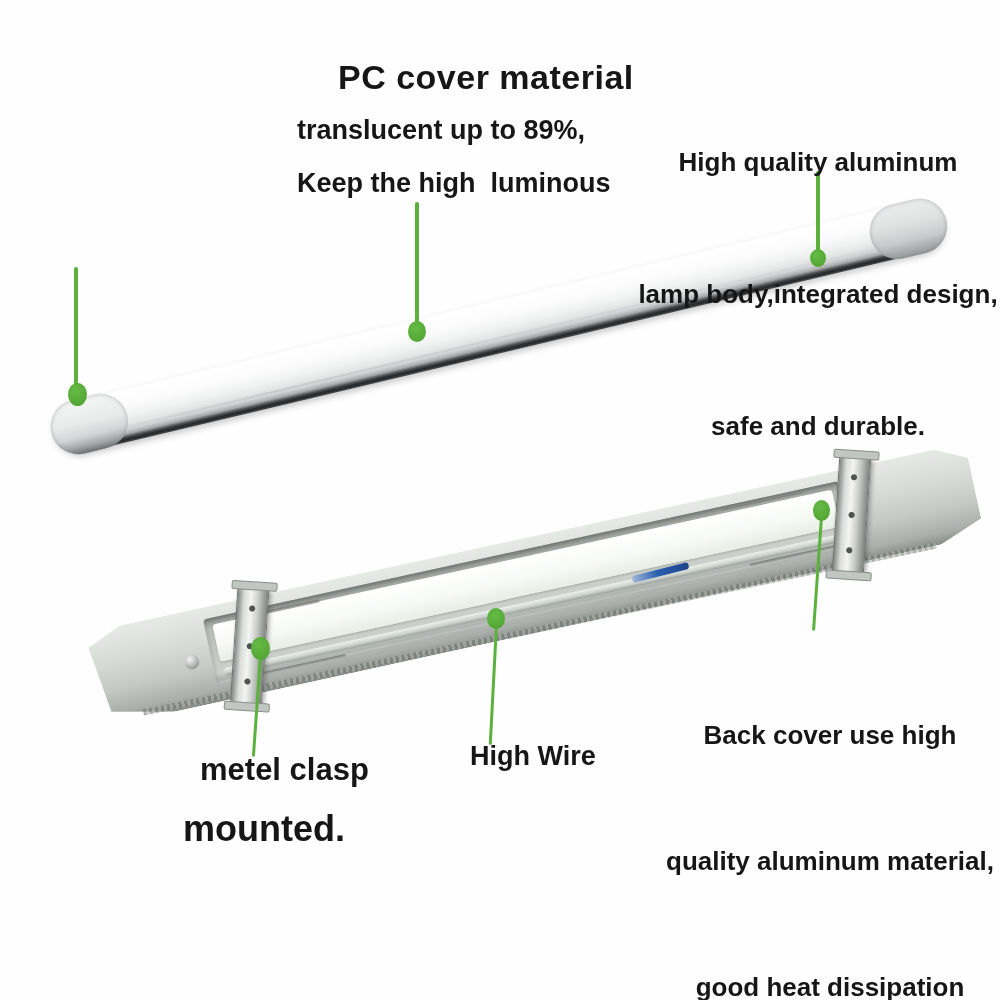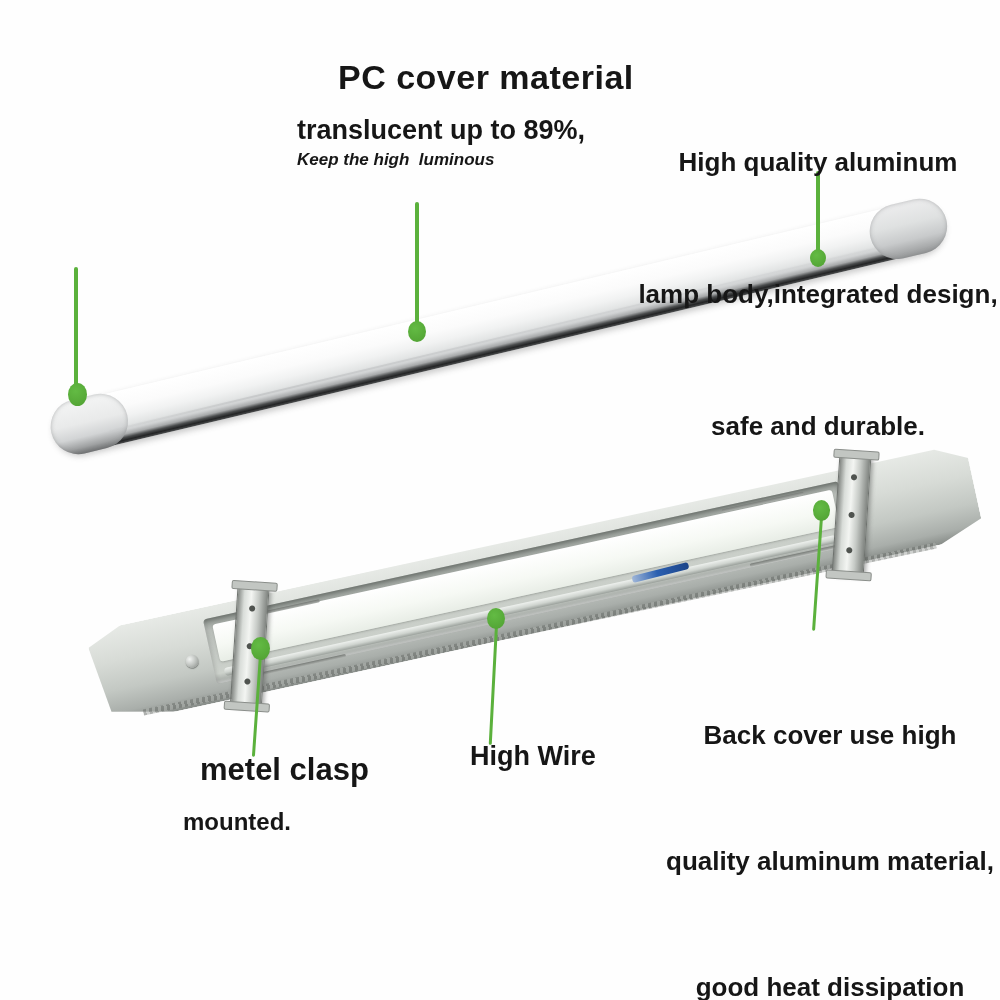--- a/index.html
+++ b/index.html
@@ -7,26 +7,26 @@
     position:relative;width:1000px;height:1000px;overflow:hidden;
     background:#fefefe;
     font-family:"Liberation Sans",sans-serif;
     color:#161616;
   }
   
   .ann{position:absolute;font-weight:bold;color:#161616;white-space:pre;}
   .pc-block{left:297px;top:58px;text-align:left;margin-left:41px;}
   .pc-title{font-size:34px;letter-spacing:.5px;}
   .pc-sub1{position:absolute;left:297px;top:115px;font-size:27px;}
-  .pc-sub2{position:absolute;left:297px;top:150px;font-size:17px;font-style:italic;}
+  .pc-sub2{position:absolute;left:297px;top:168px;font-size:27px;}
   .alu-block{left:630px;top:52px;width:376px;text-align:center;font-size:26px;line-height:44px;}
   .pcv-label{left:4px;top:219px;font-size:34px;letter-spacing:.5px;}
   .back-block{left:652px;top:630px;width:356px;text-align:center;font-size:26px;line-height:42px;}
   .clasp-title{left:200px;top:752px;font-size:31px;}
-  .clasp-sub{left:183px;top:808px;font-size:24px;}
+  .clasp-sub{left:183px;top:808px;font-size:36px;}
   .wire-label{left:470px;top:741px;font-size:27px;}
 
   
   .gline{position:absolute;width:4px;background:#5bb13c;border-radius:2px;}
   .gline.thin{width:3px;}
   .gdot{position:absolute;width:18px;height:21px;border-radius:50%;
         background:radial-gradient(circle at 40% 35%, #63bb44, #4f9f31);}
   .l-pc{left:415px;top:202px;height:122px;}
   .d-pc{left:408px;top:321px;}
   .l-alu{left:816px;top:171px;height:82px;}

